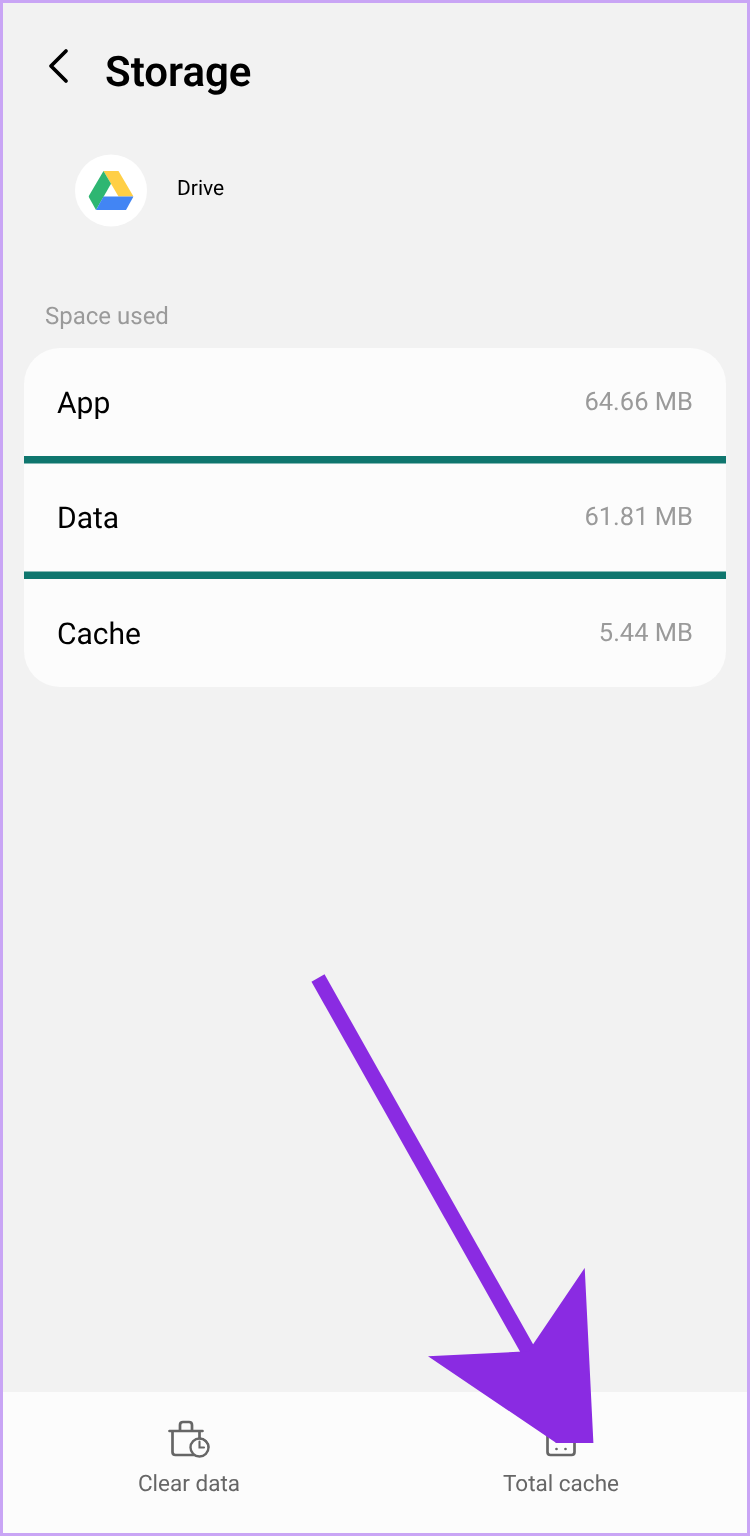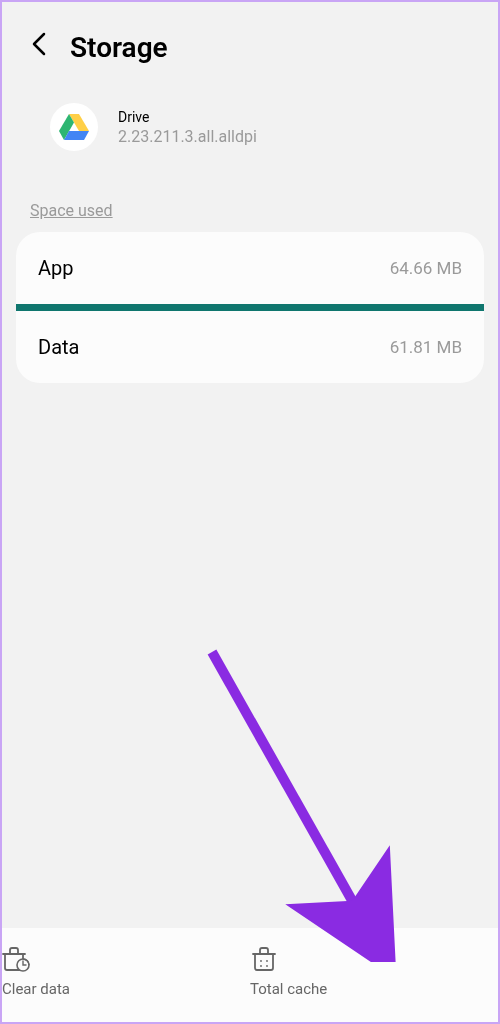--- a/index.html
+++ b/index.html
@@ -62,34 +62,33 @@
       margin-bottom: 2px;
     }
     .app-version {
       font-size: 16px;
       color: #9a9a9a;
     }
     .section-label {
       font-size: 16px;
       color: #9a9a9a;
       padding: 20px 28px 12px 28px;
-      text-decoration: underline;
     }
     .card {
       background: #fcfcfc;
       border-radius: 24px;
       margin: 0 14px;
       overflow: hidden;
     }
     .row {
       display: flex;
       justify-content: space-between;
       align-items: center;
       padding: 24px 22px;
-      border-bottom: 7px solid #0f766e;
+      border-bottom: 5px solid #0f766e;
     }
     .row:last-child {
       border-bottom: none;
     }
     .row-label {
       font-size: 20px;
       color: #000;
     }
     .row-value {
       font-size: 17px;
@@ -98,21 +97,21 @@
     .bottom-bar {
       margin-top: auto;
       display: flex;
       background: #fcfcfc;
       padding: 18px 0 24px 0;
     }
     .bottom-btn {
       flex: 1;
       display: flex;
       flex-direction: column;
-      align-items: flex-start;
+      align-items: center;
       gap: 8px;
       cursor: pointer;
     }
     .bottom-btn-label {
       font-size: 15px;
       color: #666;
     }
     .arrow-svg {
       position: absolute;
       top: 640px;
@@ -136,34 +135,37 @@
   <div class="app-info">
     <div class="app-icon">
       <svg width="30" height="26" viewBox="0 0 30 26">
         <path d="M 10 0 L 20 0 L 30 17 L 20 17 Z" fill="#ffcf46"></path>
         <path d="M 10 0 L 0 17 L 5 26 L 15 8.5 Z" fill="#2eb672"></path>
         <path d="M 5 26 L 25 26 L 30 17 L 10 17 Z" fill="#4285f4"></path>
       </svg>
     </div>
     <div>
       <div class="app-name">Drive</div>
-      <div class="app-version">2.23.211.3.all.alldpi</div>
     </div>
   </div>
 
   <div class="section-label">Space used</div>
 
   <div class="card">
     <div class="row">
       <div class="row-label">App</div>
       <div class="row-value">64.66 MB</div>
     </div>
     <div class="row">
       <div class="row-label">Data</div>
       <div class="row-value">61.81 MB</div>
+    </div>
+    <div class="row">
+      <div class="row-label">Cache</div>
+      <div class="row-value">5.44 MB</div>
     </div>
   </div>
 
   <div class="bottom-bar">
     <div class="bottom-btn">
       <svg width="28" height="26" viewBox="0 0 28 26">
         <path d="M 3 8 L 3 22 Q 3 24 5 24 L 19 24 Q 21 24 21 22 L 21 8" stroke="#666" stroke-width="1.8" fill="none"></path>
         <path d="M 1 8 L 23 8" stroke="#666" stroke-width="1.8" fill="none" stroke-linecap="round"></path>
         <path d="M 8 8 L 8 4 Q 8 2 10 2 L 14 2 Q 16 2 16 4 L 16 8" stroke="#666" stroke-width="1.8" fill="none"></path>
         <circle cx="21" cy="19" r="6" fill="#fcfcfc" stroke="#666" stroke-width="1.6"></circle>

